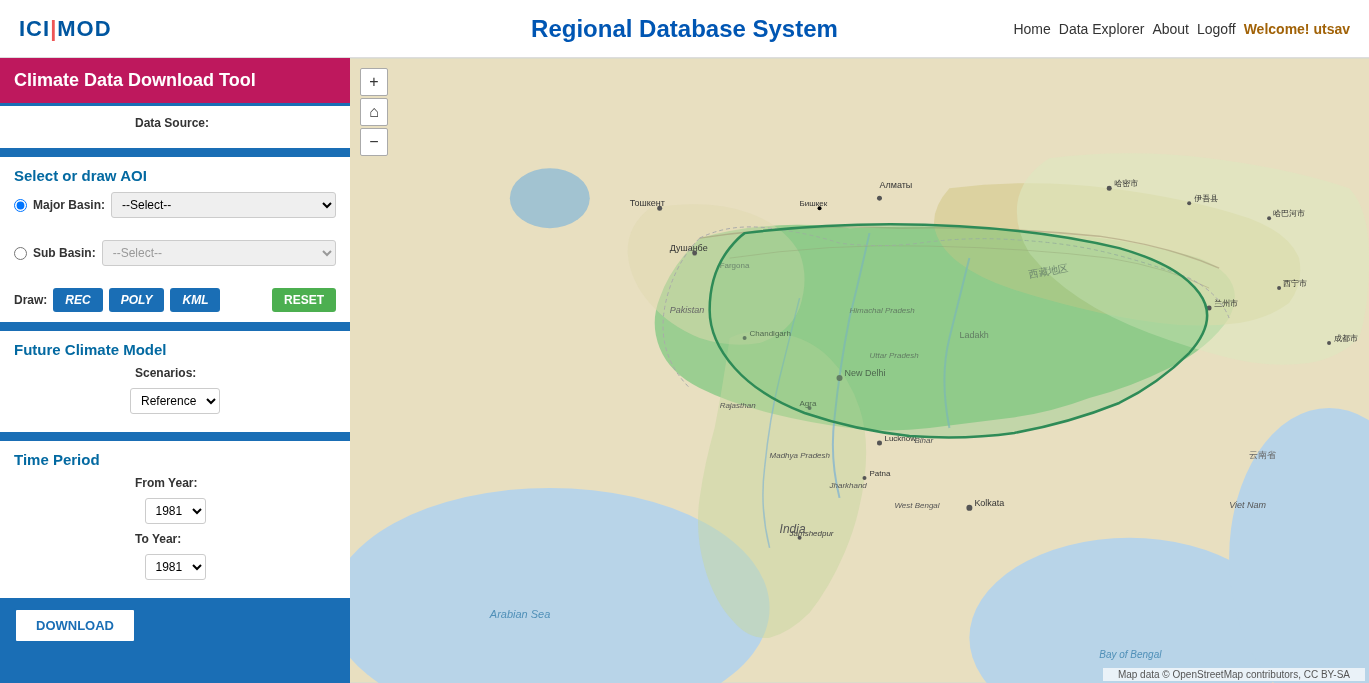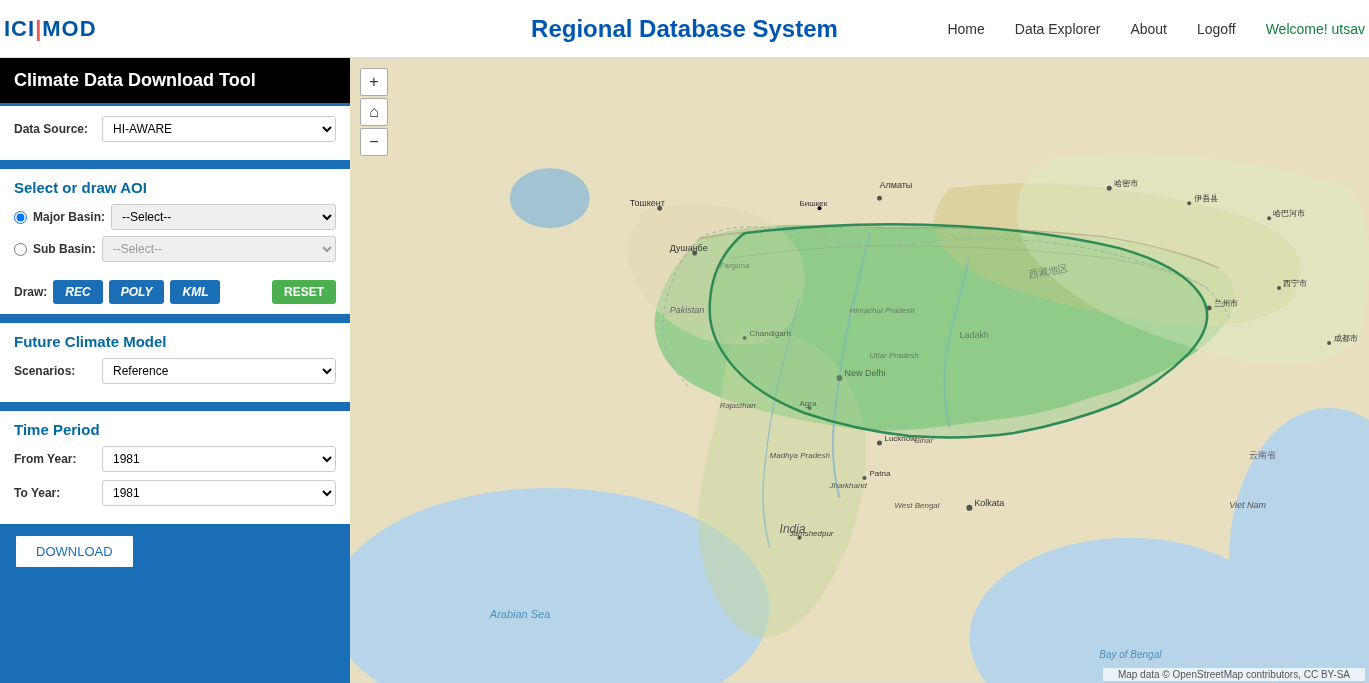--- a/index.html
+++ b/index.html
@@ -3,21 +3,21 @@
   <meta charset="utf-8">
   <style>
     * { box-sizing: border-box; margin: 0; padding: 0; }
     body { font-family: Arial, sans-serif; height: 683px; overflow: hidden; display: flex; flex-direction: column; }
 
     
     .header {
       display: flex;
       align-items: center;
       justify-content: space-between;
-      padding: 8px 4px;
+      padding: 8px 19px;
       background: #fff;
       border-bottom: 1px solid #ddd;
       height: 58px;
       flex-shrink: 0;
     }
     .logo {
       font-size: 22px;
       font-weight: bold;
       letter-spacing: 1px;
     }
@@ -26,48 +26,48 @@
     .header-title {
       font-size: 24px;
       font-weight: bold;
       color: #0056b3;
       position: absolute;
       left: 50%;
       transform: translateX(-50%);
     }
     .nav {
       display: flex;
-      gap: 30px;
+      gap: 8px;
       align-items: center;
       font-size: 14px;
     }
     .nav a {
       text-decoration: none;
       color: #333;
     }
-    .nav a.welcome { color: #15803d; font-weight: normal; }
+    .nav a.welcome { color: #a16207; font-weight: bold; }
 
     
     .main {
       display: flex;
       flex: 1;
       overflow: hidden;
     }
 
     
     .sidebar {
       width: 350px;
       background: #1a6eb5;
       color: #fff;
       overflow-y: auto;
       flex-shrink: 0;
       padding-bottom: 10px;
     }
     .sidebar-title {
-      background: #000000;
+      background: #be185d;
       color: #fff;
       font-size: 18px;
       font-weight: bold;
       padding: 12px 14px;
     }
     .sidebar-section {
       background: #fff;
       color: #333;
       margin: 0;
       padding: 10px 14px;
@@ -75,20 +75,21 @@
     }
     .sidebar-section + .sidebar-section {
       border-top: 3px solid #1a6eb5;
       margin-top: 6px;
     }
     .field-row {
       display: flex;
       align-items: center;
       margin-bottom: 8px;
       gap: 8px;
+      flex-direction: column;
     }
     .field-label {
       font-size: 12px;
       font-weight: bold;
       color: #333;
       min-width: 80px;
     }
     .field-select {
       flex: 1;
       padding: 4px 6px;
@@ -99,21 +100,21 @@
     }
     .section-heading {
       font-size: 15px;
       font-weight: bold;
       color: #0369a1;
       margin-bottom: 8px;
     }
     .radio-row {
       display: flex;
       align-items: center;
-      margin-bottom: 6px;
+      margin-bottom: 22px;
       gap: 6px;
     }
     .radio-row label {
       font-size: 12px;
       font-weight: bold;
     }
     .radio-row select {
       flex: 1;
       padding: 4px 6px;
       font-size: 12px;
@@ -140,21 +141,21 @@
     }
     .btn-blue { background: #1a6eb5; color: #fff; font-style: italic; }
     .btn-reset { background: #4caf50; color: #fff; margin-left: auto; text-align: center; }
 
     .download-btn {
       display: block;
       background: #fff;
       color: #1a6eb5;
       border: 2px solid #1a6eb5;
       font-size: 13px;
-      font-weight: normal;
+      font-weight: bold;
       padding: 8px 20px;
       margin: 10px 14px;
       cursor: pointer;
       border-radius: 3px;
       text-align: left;
     }
 
     
     .map-area {
       flex: 1;
@@ -223,23 +224,20 @@
 </div>
 
 <div class="main">
 
   <div class="sidebar">
     <div class="sidebar-title">Climate Data Download Tool</div>
 
     <div class="sidebar-section">
       <div class="field-row">
         <span class="field-label">Data Source:</span>
-        <select class="field-select">
-          <option>HI-AWARE</option>
-        </select>
       </div>
     </div>
 
     <div class="sidebar-section">
       <div class="section-heading">Select or draw AOI</div>
 
       <div class="radio-row">
         <input type="radio" name="basin" checked="" style="">
         <label>Major Basin:</label>
         <select style="flex:1;padding:4px 6px;font-size:12px;border:1px solid #ccc;border-radius:3px;">

